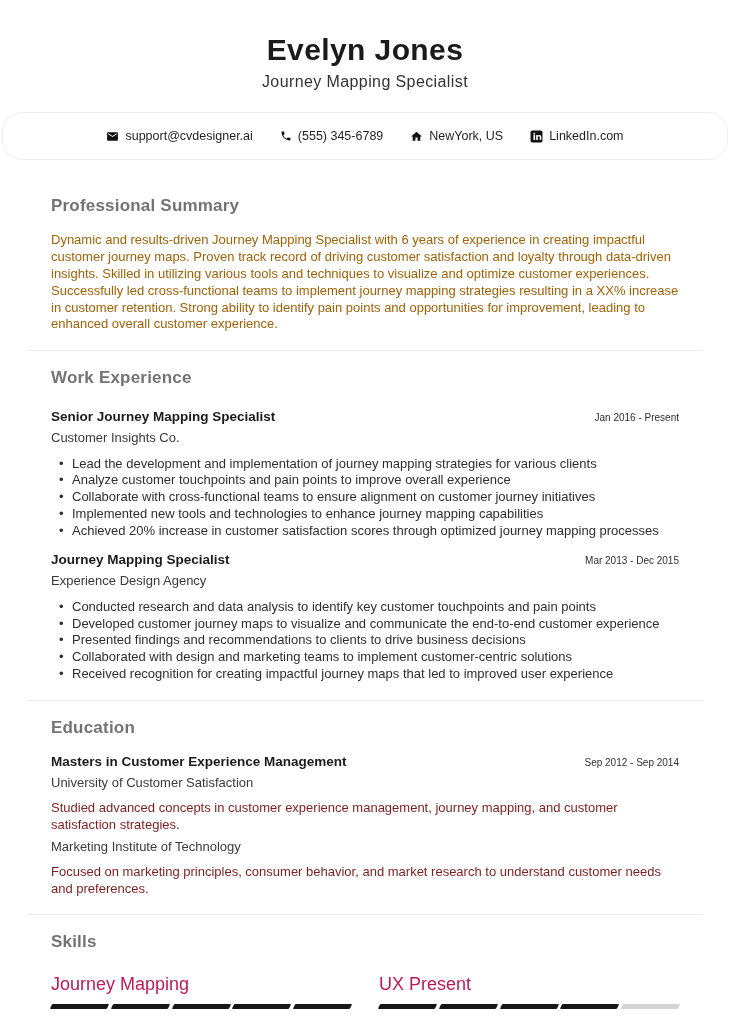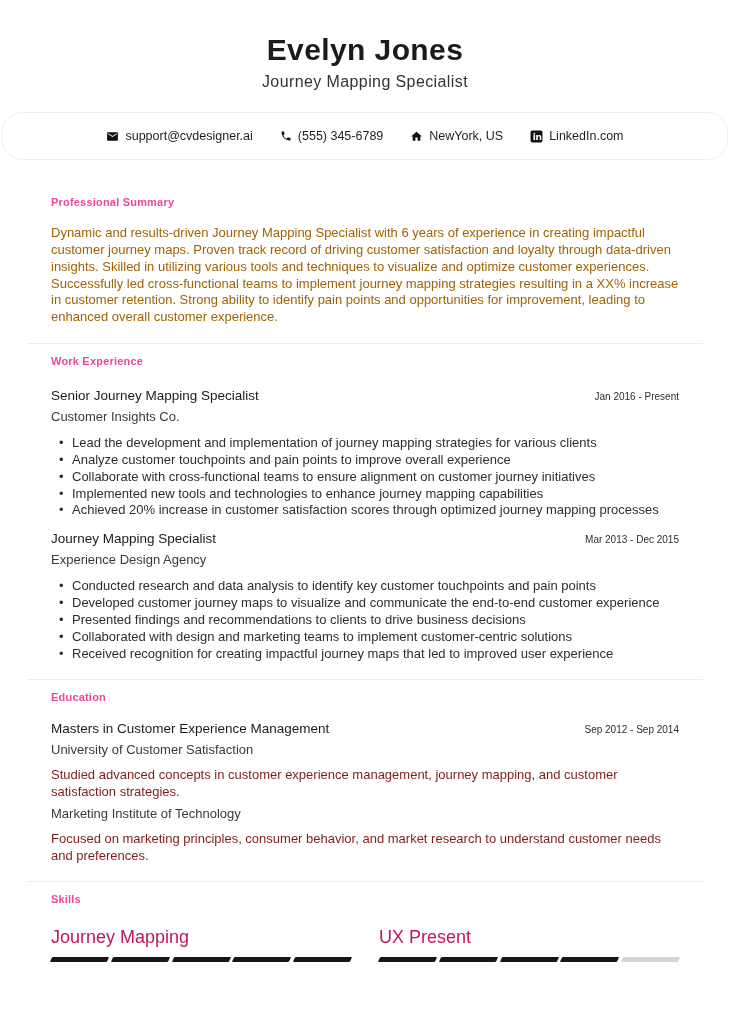--- a/index.html
+++ b/index.html
@@ -19,30 +19,30 @@
   .contact-card{
     margin:21px 2px 0;border:1px solid #ededed;border-radius:20px;
     height:46px;display:flex;align-items:center;justify-content:center;
     gap:27px;font-size:12.5px;color:#1f1f1f;background:#fff;
   }
   .contact-item{display:flex;align-items:center;gap:6px;white-space:nowrap;}
   .icon{display:flex;align-items:center;}
   .icon svg{display:block;}
   .main{padding:0 51px;}
   .section-heading{
-    font-size:11px;font-weight:700;color:#ec4899;letter-spacing:.2px;line-height:1.2;
+    font-size:17px;font-weight:700;color:#737373;letter-spacing:.2px;line-height:1.2;
   }
   .summary-section{margin-top:36px;}
   .summary-text{margin:16px 0 0;font-size:13px;line-height:16.8px;color:#a16207;}
   .divider{border:none;border-top:1px solid #ececec;height:0;margin:17px -24px 0;}
-  .section{margin-top:11px;}
+  .section{margin-top:17px;}
   .entry{margin-top:19px;}
   .entry + .entry{margin-top:11px;}
   .entry-head{display:flex;justify-content:space-between;align-items:baseline;}
-  .entry-title{font-size:13.5px;font-weight:400;color:#1b1b1b;line-height:1.35;}
+  .entry-title{font-size:13.5px;font-weight:700;color:#1b1b1b;line-height:1.35;}
   .entry-date{font-size:10px;color:#2e2e2e;white-space:nowrap;}
   .entry-sub{font-size:13px;color:#3a3a3a;margin-top:4px;line-height:1.3;}
   ul.bullets{margin:9px 0 0;padding:0;list-style:none;}
   .bullets li{
     position:relative;padding-left:21px;font-size:13px;line-height:16.8px;color:#2e2e2e;
   }
   .bullets li::before{content:"•";position:absolute;left:8px;top:0;color:#2e2e2e;}
   .edu-entry{margin-top:15px;}
   .edu-entry + .edu-entry{margin-top:6px;}
   .entry-desc{margin:7px 0 0;font-size:13px;line-height:17px;color:#7f1d1d;}

